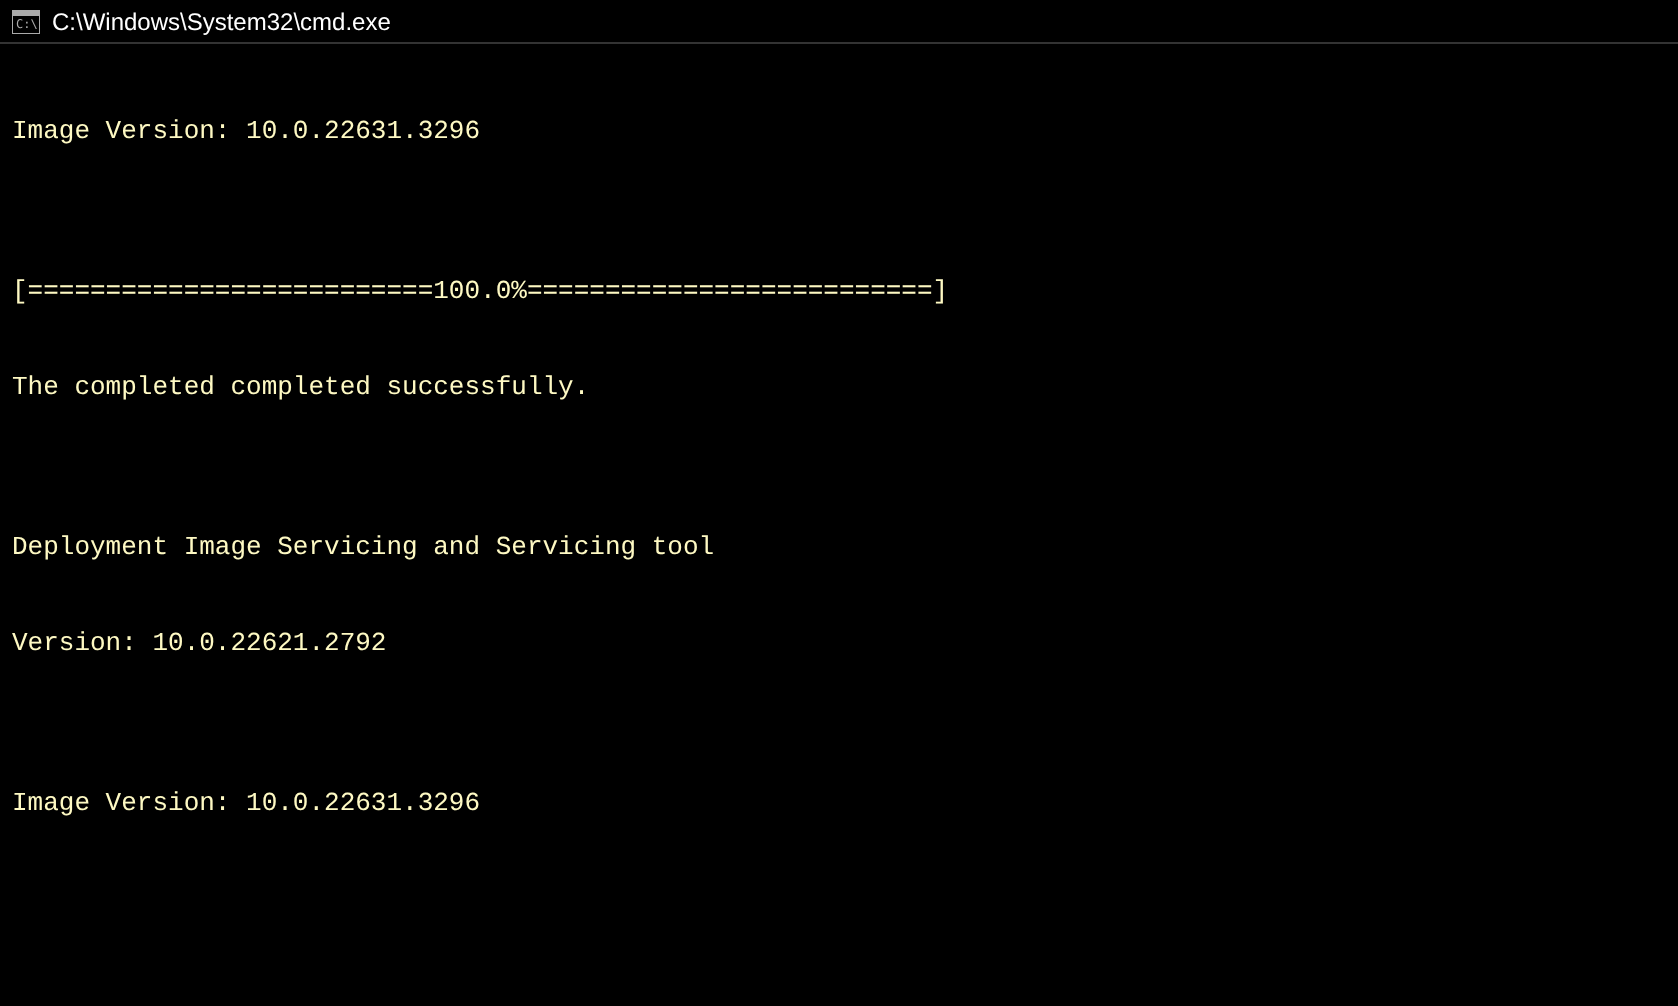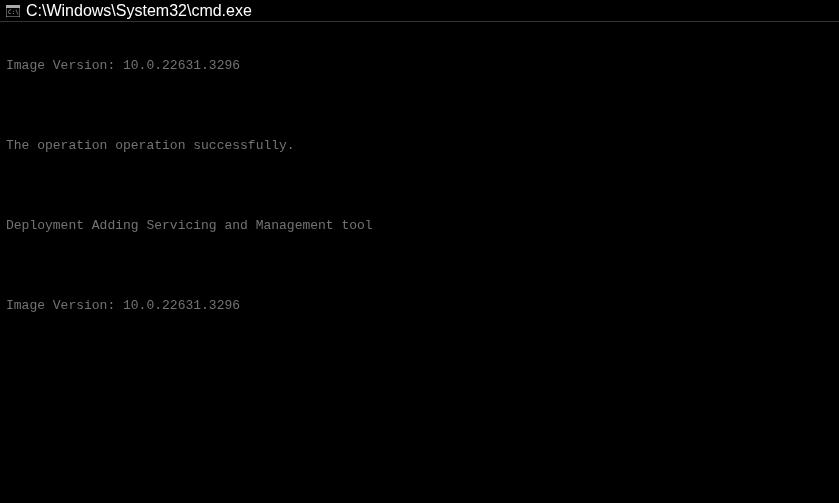--- a/index.html
+++ b/index.html
@@ -21,56 +21,58 @@
     }
     .title-icon {
       width: 14px;
       height: 14px;
       display: flex;
       align-items: center;
       justify-content: center;
     }
     .title-text {
       color: #fff;
-      font-size: 16px;
+      font-size: 12px;
       font-family: "Segoe UI", Tahoma, sans-serif;
     }
     .terminal {
       padding: 4px 6px 4px 6px;
       color: #ccc;
       font-size: 13px;
       line-height: 1.23;
       white-space: pre;
       overflow: hidden;
     }
     .terminal-line {
-      color: #737373;
+      color: #fef9c3;
       font-family: Consolas, "Courier New", monospace;
     }
   </style>
 </head>
 <body>
 
 <div class="title-bar">
   <span class="title-icon">
     <svg width="14" height="12" viewBox="0 0 14 12">
       <rect x="0" y="0" width="14" height="12" fill="#000" stroke="#aaa" stroke-width="1"></rect>
       <rect x="0" y="0" width="14" height="3" fill="#aaa"></rect>
       <text x="2" y="9" font-size="6" fill="#aaa" font-family="monospace">C:\</text>
     </svg>
   </span>
   <span class="title-text">C:\Windows\System32\cmd.exe</span>
 </div>
 
 <div class="terminal">
   <div class="terminal-line">Image Version: 10.0.22631.3296</div>
   <div class="terminal-line"></div>
-  <div class="terminal-line">The operation operation successfully.</div>
+  <div class="terminal-line">[==========================100.0%==========================]</div>
+  <div class="terminal-line">The completed completed successfully.</div>
   <div class="terminal-line"></div>
-  <div class="terminal-line">Deployment Adding Servicing and Management tool</div>
+  <div class="terminal-line">Deployment Image Servicing and Servicing tool</div>
+  <div class="terminal-line">Version: 10.0.22621.2792</div>
   <div class="terminal-line"></div>
   <div class="terminal-line">Image Version: 10.0.22631.3296</div>
   <div class="terminal-line"></div>
   
   
   
   
   <div class="terminal-line"></div>
   
   

